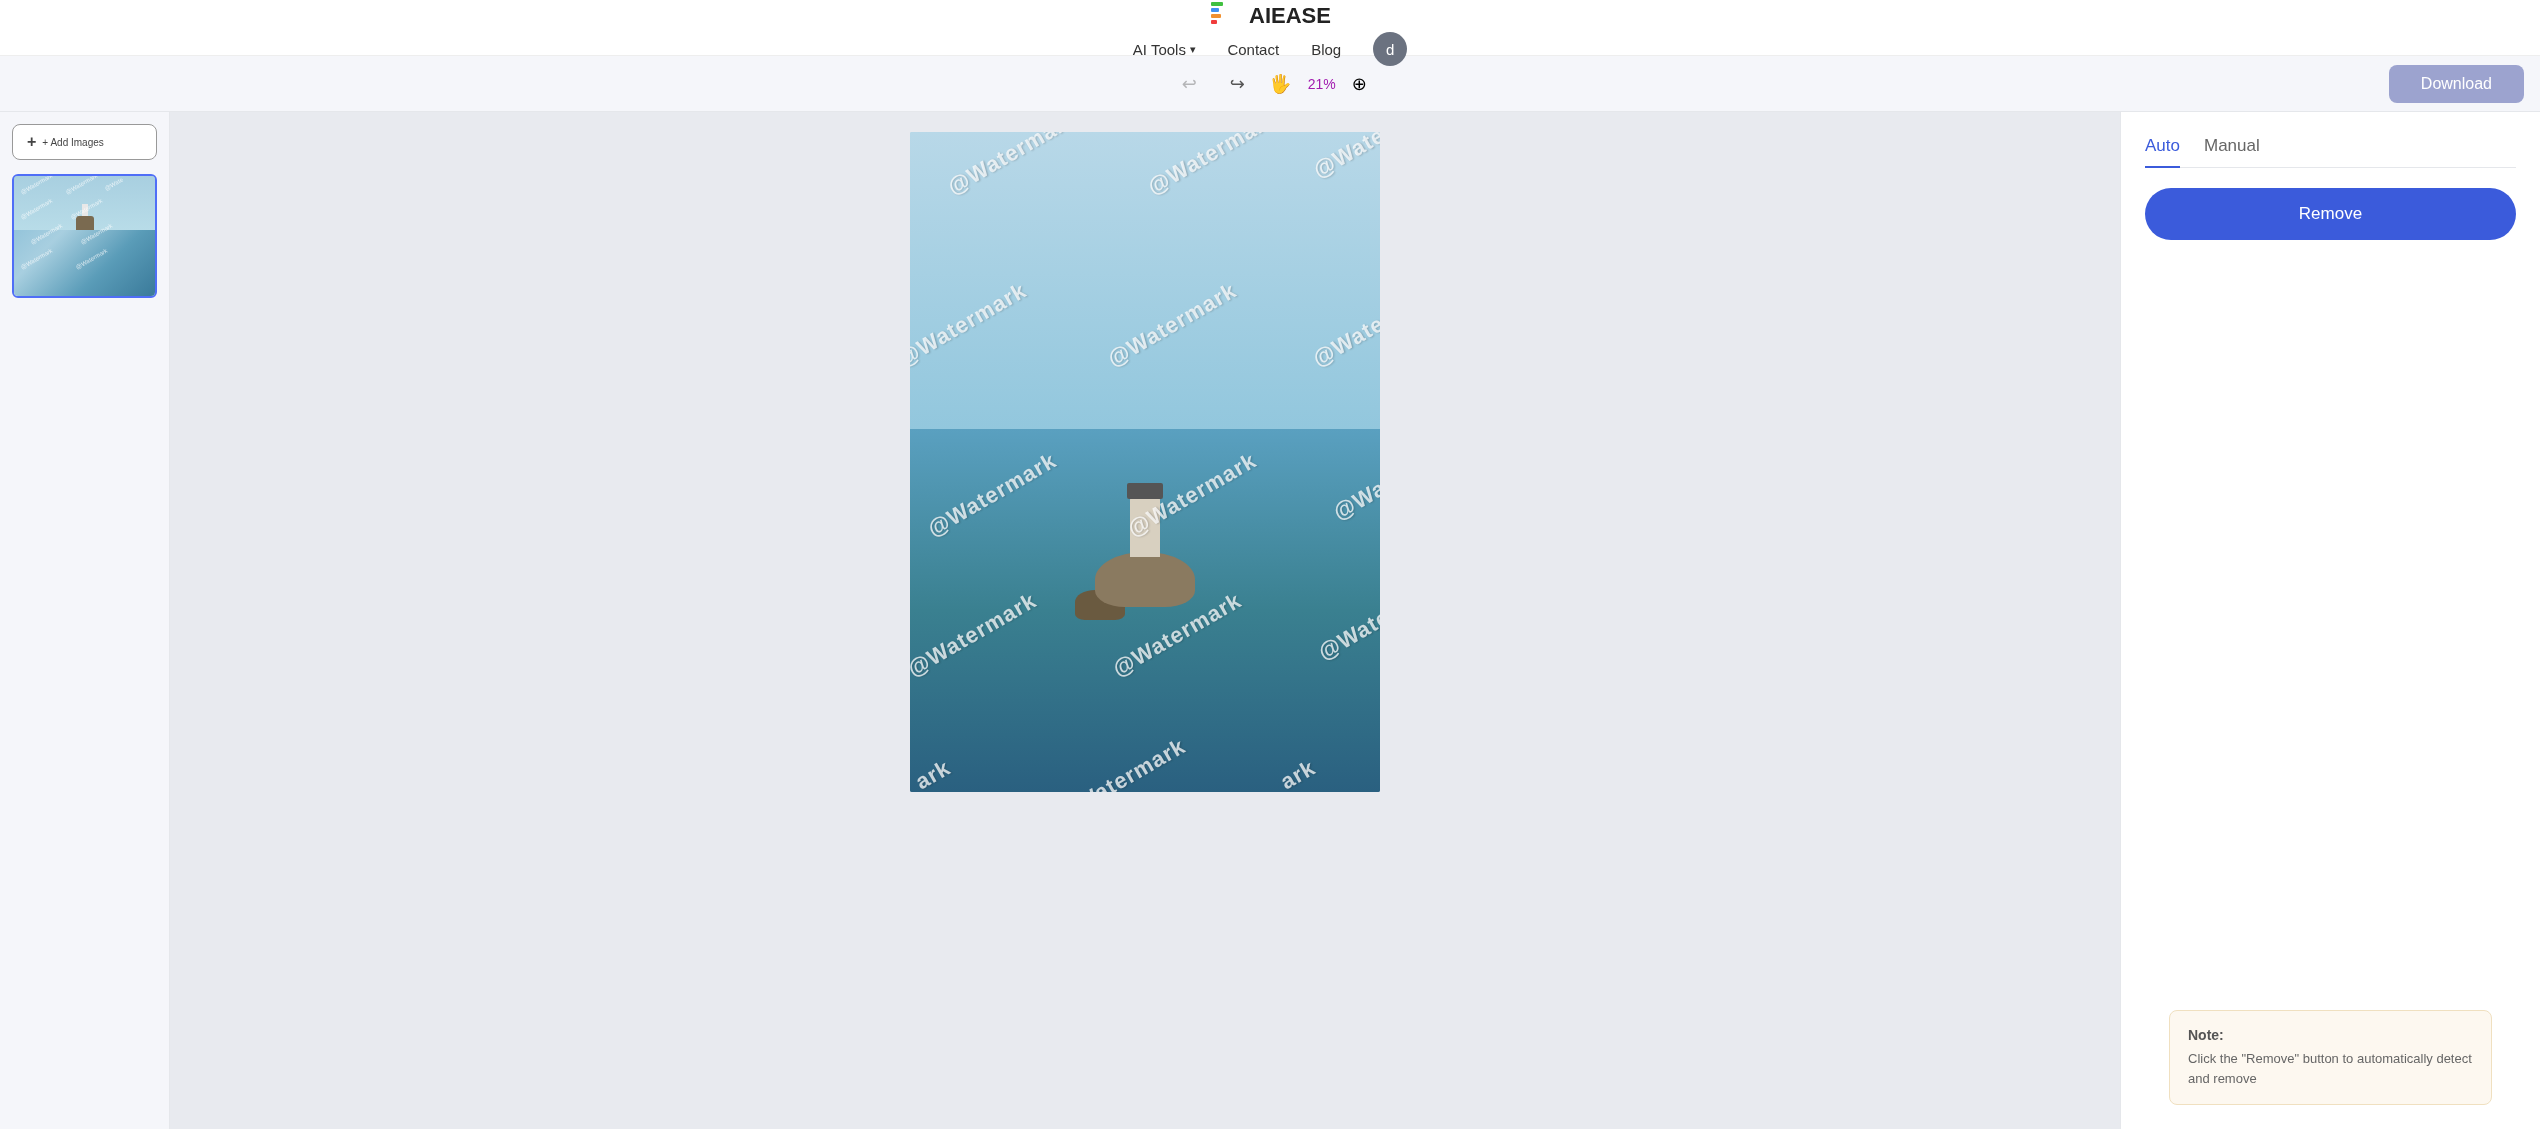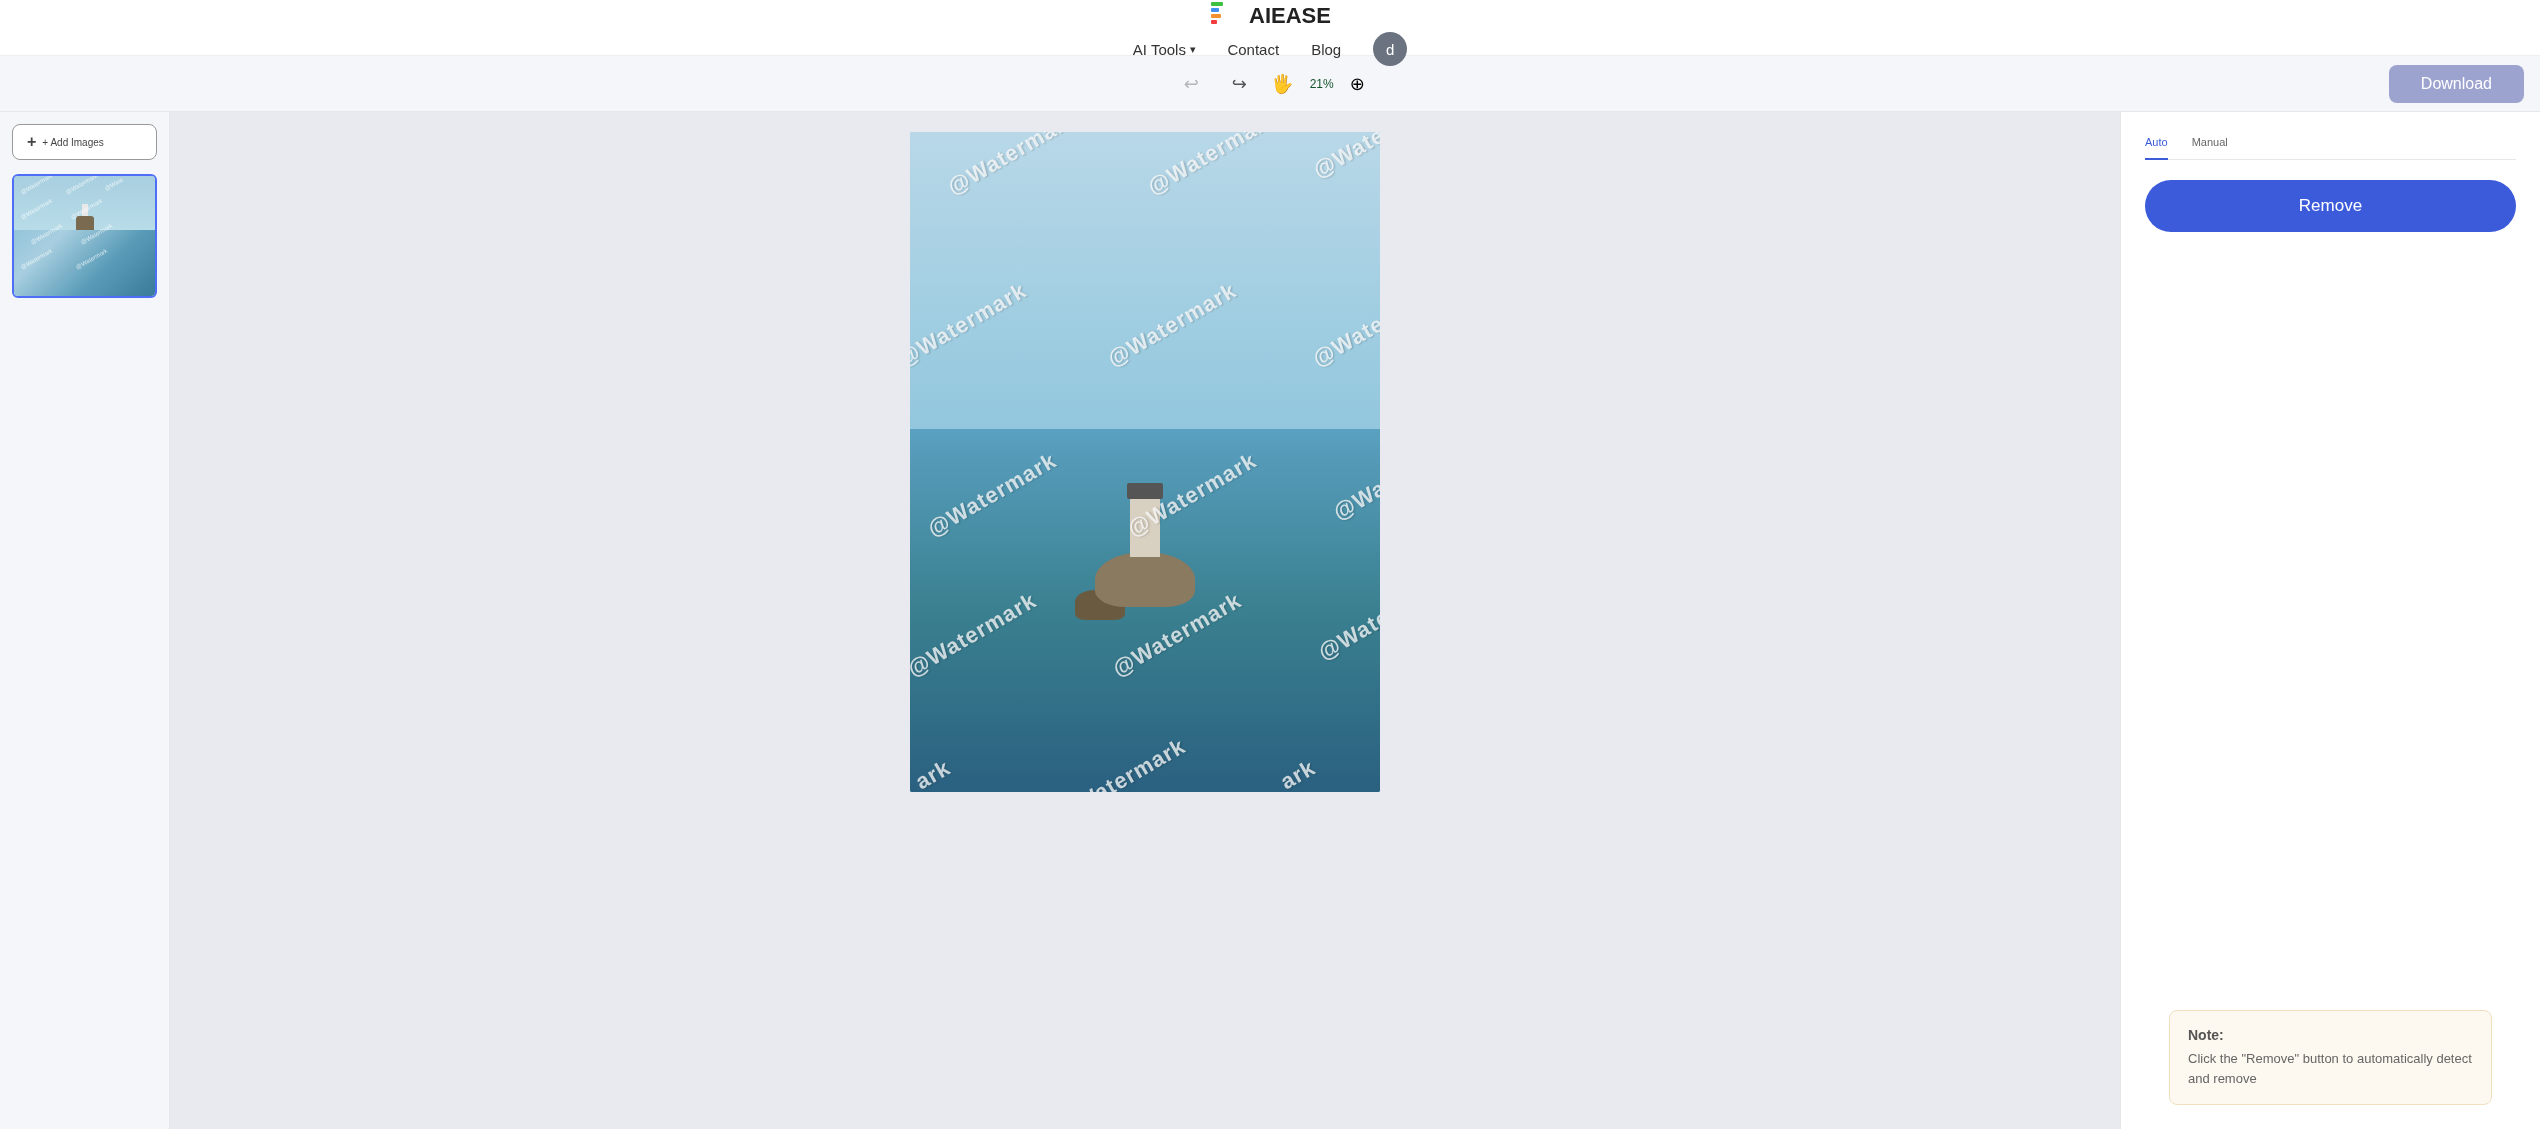--- a/index.html
+++ b/index.html
@@ -89,22 +89,22 @@
       border: none;
       background: transparent;
       cursor: pointer;
       display: flex; align-items: center; justify-content: center;
       border-radius: 4px;
       color: #555;
       font-size: 18px;
     }
     .icon-btn.disabled { opacity: 0.4; cursor: not-allowed; }
     .zoom-label {
-      font-size: 12px;
-      color: #14532d;
+      font-size: 14px;
+      color: #a21caf;
     }
     .download-btn {
       background: #9ca3cf;
       color: #fff;
       border: none;
       border-radius: 8px;
       padding: 10px 32px;
       font-size: 16px;
       cursor: pointer;
       font-weight: 500;
@@ -297,21 +297,21 @@
       padding: 24px 24px;
       overflow-y: auto;
     }
     .tabs {
       display: flex;
       gap: 24px;
       margin-bottom: 20px;
       border-bottom: 1px solid #e5e7eb;
     }
     .tab {
-      font-size: 11px;
+      font-size: 17px;
       color: #666;
       cursor: pointer;
       padding-bottom: 10px;
       border-bottom: 2px solid transparent;
       margin-bottom: -1px;
     }
     .tab.active {
       color: #3b5bdb;
       border-bottom: 2px solid #3b5bdb;
       font-weight: 500;

